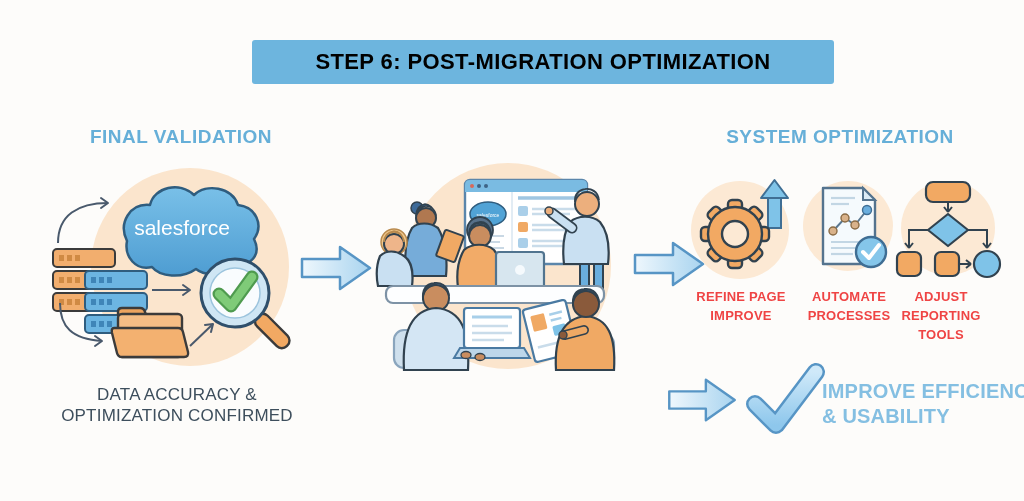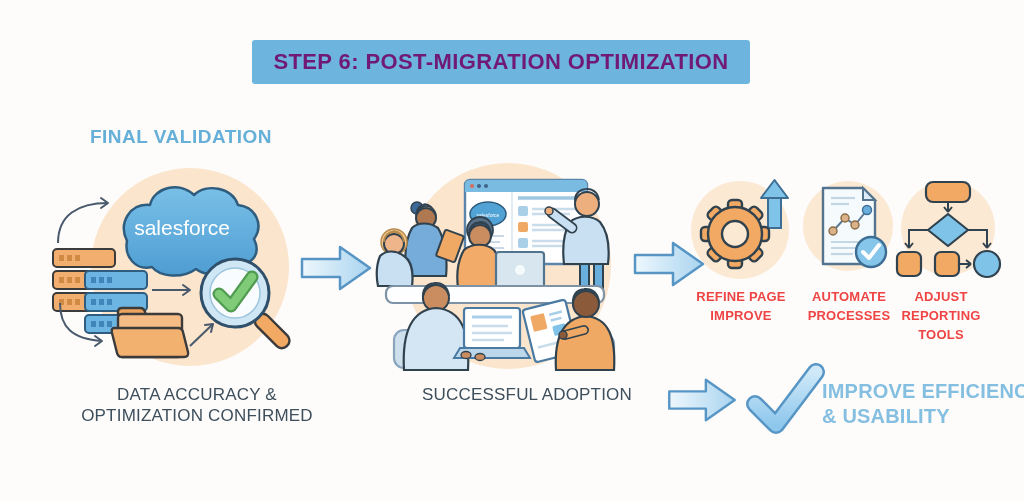--- a/index.html
+++ b/index.html
@@ -3,34 +3,34 @@
 <meta charset="utf-8">
 <style>
   html,body{margin:0;padding:0;}
   body{font-family:"Liberation Sans", sans-serif;}
   .canvas{
     position:relative;width:1024px;height:501px;overflow:hidden;
     background:#fdfcfa;
   }
   .abs{position:absolute;}
   .banner{
-    left:252px;top:40px;width:498px;height:44px;
+    left:252px;top:40px;width:582px;height:44px;
     background:#6db5de;border-radius:3px;
     display:flex;align-items:center;justify-content:center;
-    color:#701a75;font-weight:bold;font-size:22px;letter-spacing:.4px;
+    color:#000000;font-weight:bold;font-size:22px;letter-spacing:.4px;
   }
   .col-title{
     top:126px;transform:translateX(-50%);
     color:#66afd8;font-weight:bold;font-size:19px;letter-spacing:.5px;
     white-space:nowrap;
   }
   .caption{
     top:384px;transform:translateX(-50%);
     color:#3d4e5c;font-weight:500;font-size:17px;line-height:21px;
-    text-align:center;letter-spacing:.2px;white-space:nowrap;margin-left:20px;
+    text-align:center;letter-spacing:.2px;white-space:nowrap;
   }
   .icon-label{
     top:287px;transform:translateX(-50%);
     color:#ef4444;font-weight:600;font-size:13px;line-height:19px;
     text-align:center;letter-spacing:.2px;white-space:nowrap;
   }
   .result-text{
     left:822px;top:379px;
     color:#84bfe2;font-weight:bold;font-size:20px;line-height:25px;
     letter-spacing:.2px;white-space:nowrap;
@@ -40,20 +40,21 @@
 </head>
 <body>
 
 <div class="canvas">
 
   <div class="abs banner">
     <span>STEP 6: POST-MIGRATION OPTIMIZATION</span>
   </div>
 
   <div class="abs col-title" style="left:181px;">FINAL VALIDATION</div>
+  <div class="abs col-title" style="left:840px;">SYSTEM OPTIMIZATION</div>
 
   <svg class="abs" style="left:30px;top:163px;" width="280" height="210" viewBox="0 0 280 210">
     <defs>
       <linearGradient id="cloudG" x1="0" y1="0" x2="0" y2="1">
         <stop offset="0" stop-color="#79c0e8"></stop>
           <stop offset="1" stop-color="#4e9dd2"></stop>
       </linearGradient>
     </defs>
     <circle cx="160" cy="104" r="99" fill="#fbe5cd"></circle>
 
@@ -355,21 +356,20 @@
   <div class="abs icon-label" style="left:849px;">
     <div>AUTOMATE</div>
     <div>PROCESSES</div>
   </div>
 
   <div class="abs caption" style="left:177px;">
     <div>DATA ACCURACY &amp;</div>
     <div>OPTIMIZATION CONFIRMED</div>
   </div>
   <div class="abs caption" style="left:507px;">
-    <div>SUCCESSFUL ADOPTION</div>
   </div>
 
   <svg class="abs" style="left:666px;top:374px;" width="72" height="52" viewBox="0 0 72 54">
     <defs>
         <linearGradient id="arG3" x1="0" y1="0" x2="1" y2="0">
       <stop offset="0" stop-color="#eef7fd"></stop>
           <stop offset="1" stop-color="#a9d4ef"></stop>
         </linearGradient>
       </defs>
     <polygon points="2,18 40,18 40,6 70,27 40,48 40,36 2,36" fill="url(#arG3)" stroke="#5795c5" stroke-width="2.5" stroke-linejoin="round"></polygon>

